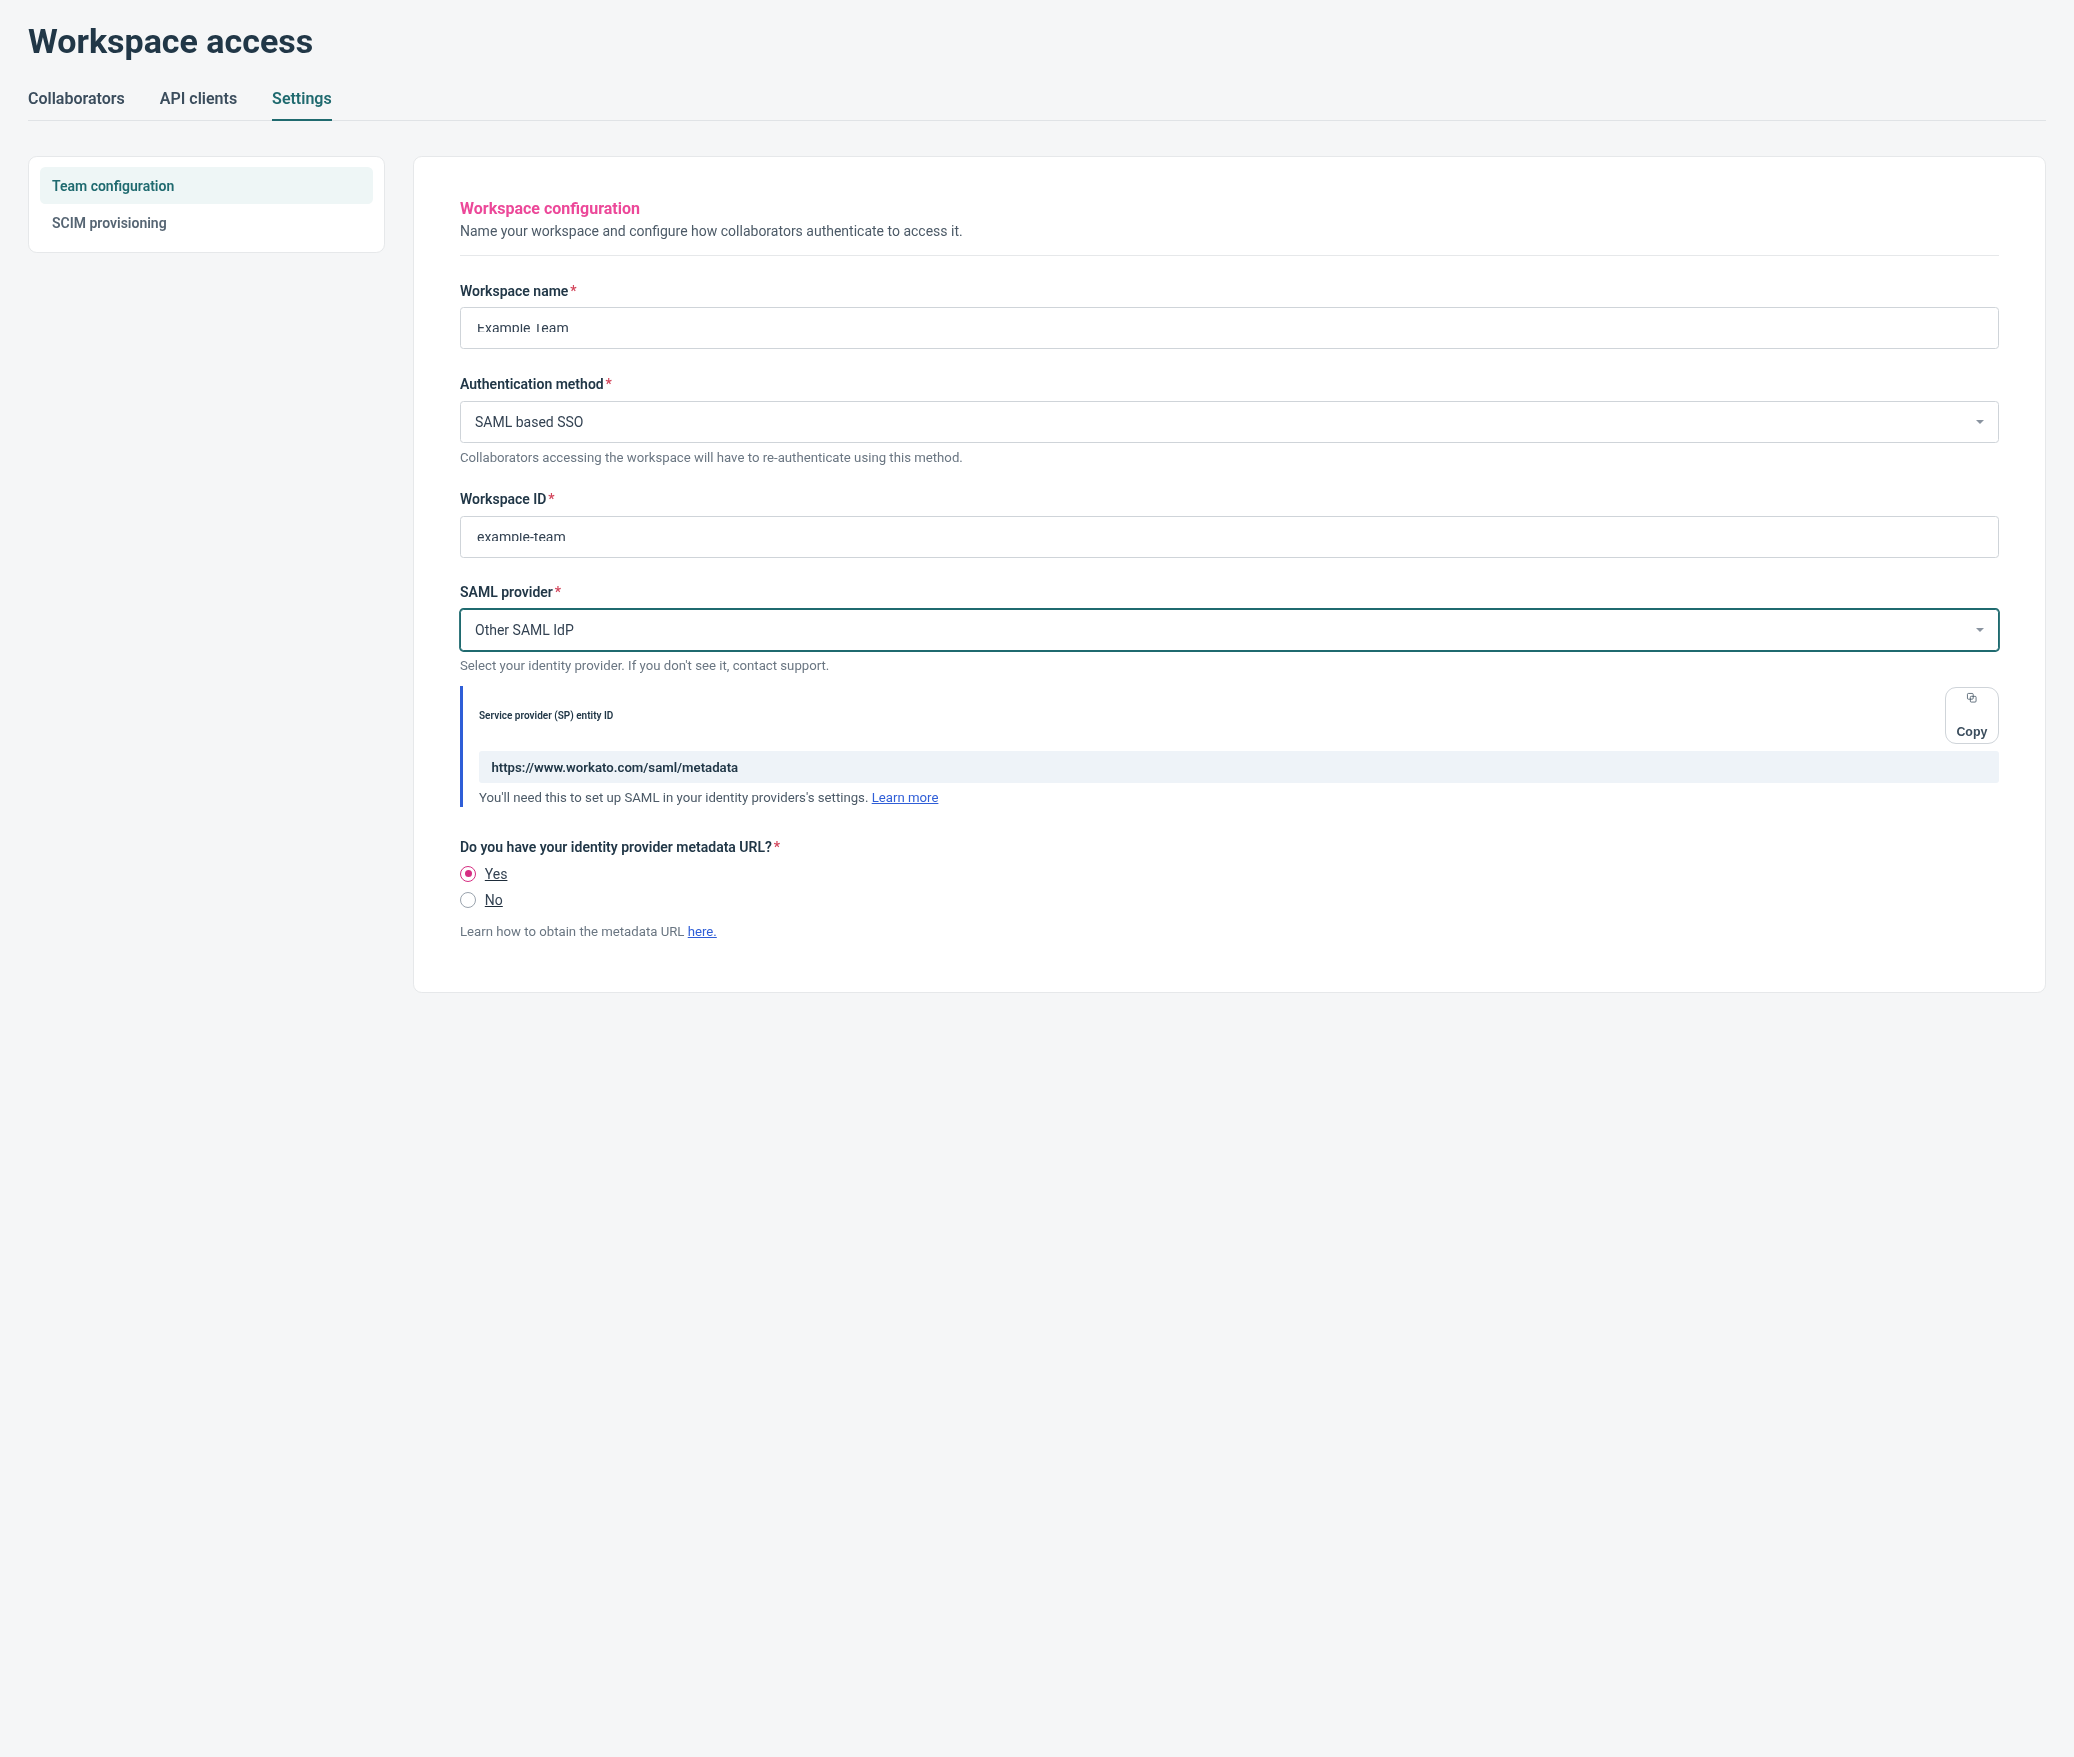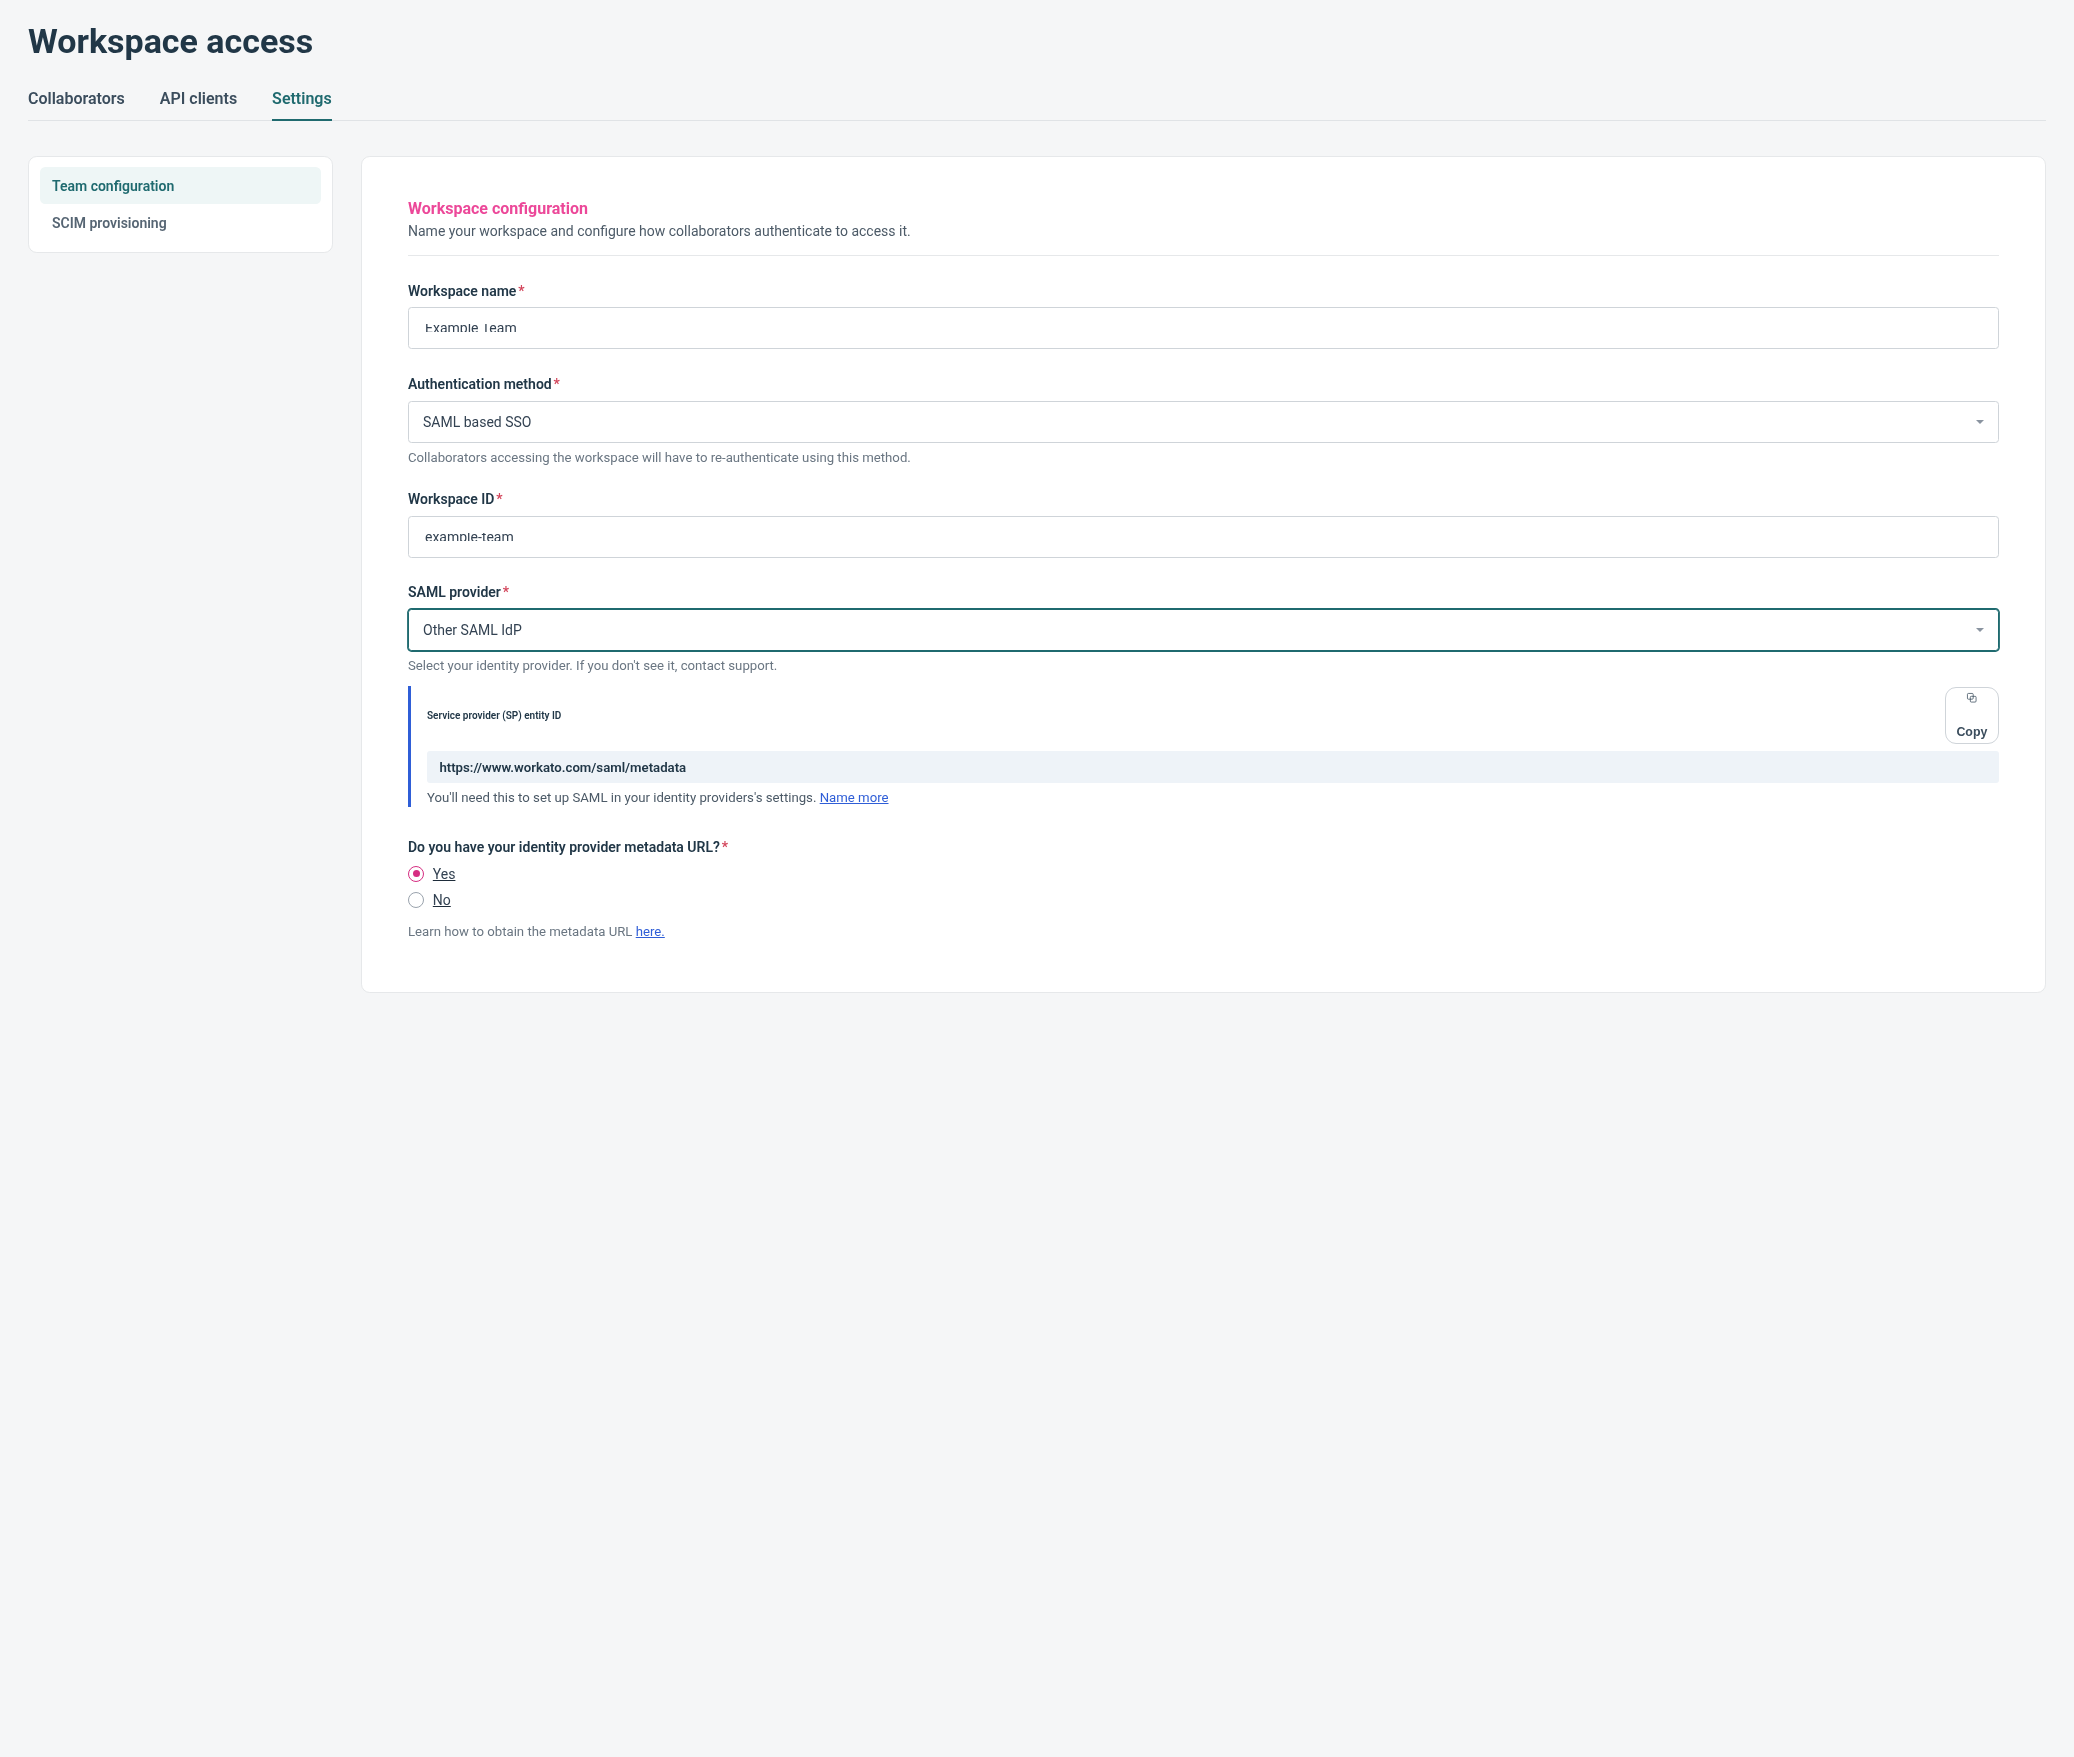--- a/index.html
+++ b/index.html
@@ -37,21 +37,21 @@
   .tab.active {
     color: #1f6a6f;
     border-bottom-color: #1f6a6f;
   }
   .content {
     display: flex;
     gap: 28px;
     align-items: flex-start;
   }
   .sidenav {
-    width: 305px;
+    width: 357px;
     background: #ffffff;
     border: 0.9px solid #e6e8ea;
     border-radius: 8.8px;
     padding: 10.6px;
     flex-shrink: 0;
   }
   .sidenav-item {
     padding: 10.6px 12.4px;
     border-radius: 5.3px;
     font-size: 14px;
@@ -287,21 +287,21 @@
           <button class="copy-btn">
             <svg class="copy-icon" viewBox="0 0 24 24">
               <rect x="9" y="9" width="12" height="12" rx="2"></rect>
               <rect x="3" y="3" width="12" height="12" rx="2"></rect>
             </svg>
             <span>Copy</span>
           </button>
         </div>
         <div class="code-box">https://www.workato.com/saml/metadata</div>
         <div class="info-note">
-          <span>You'll need this to set up SAML in your identity providers's settings. </span><span class="link">Name more</span>
+          <span>You'll need this to set up SAML in your identity providers's settings. </span><span class="link">Learn more</span>
         </div>
       </div>
 
       <div class="field" style="margin-bottom:10.6px;">
         <label class="field-label">
           <span>Do you have your identity provider metadata URL?</span><span class="req">*</span>
         </label>
         <div class="radio-group">
           <div class="radio-row">
             <span class="radio checked"></span>

